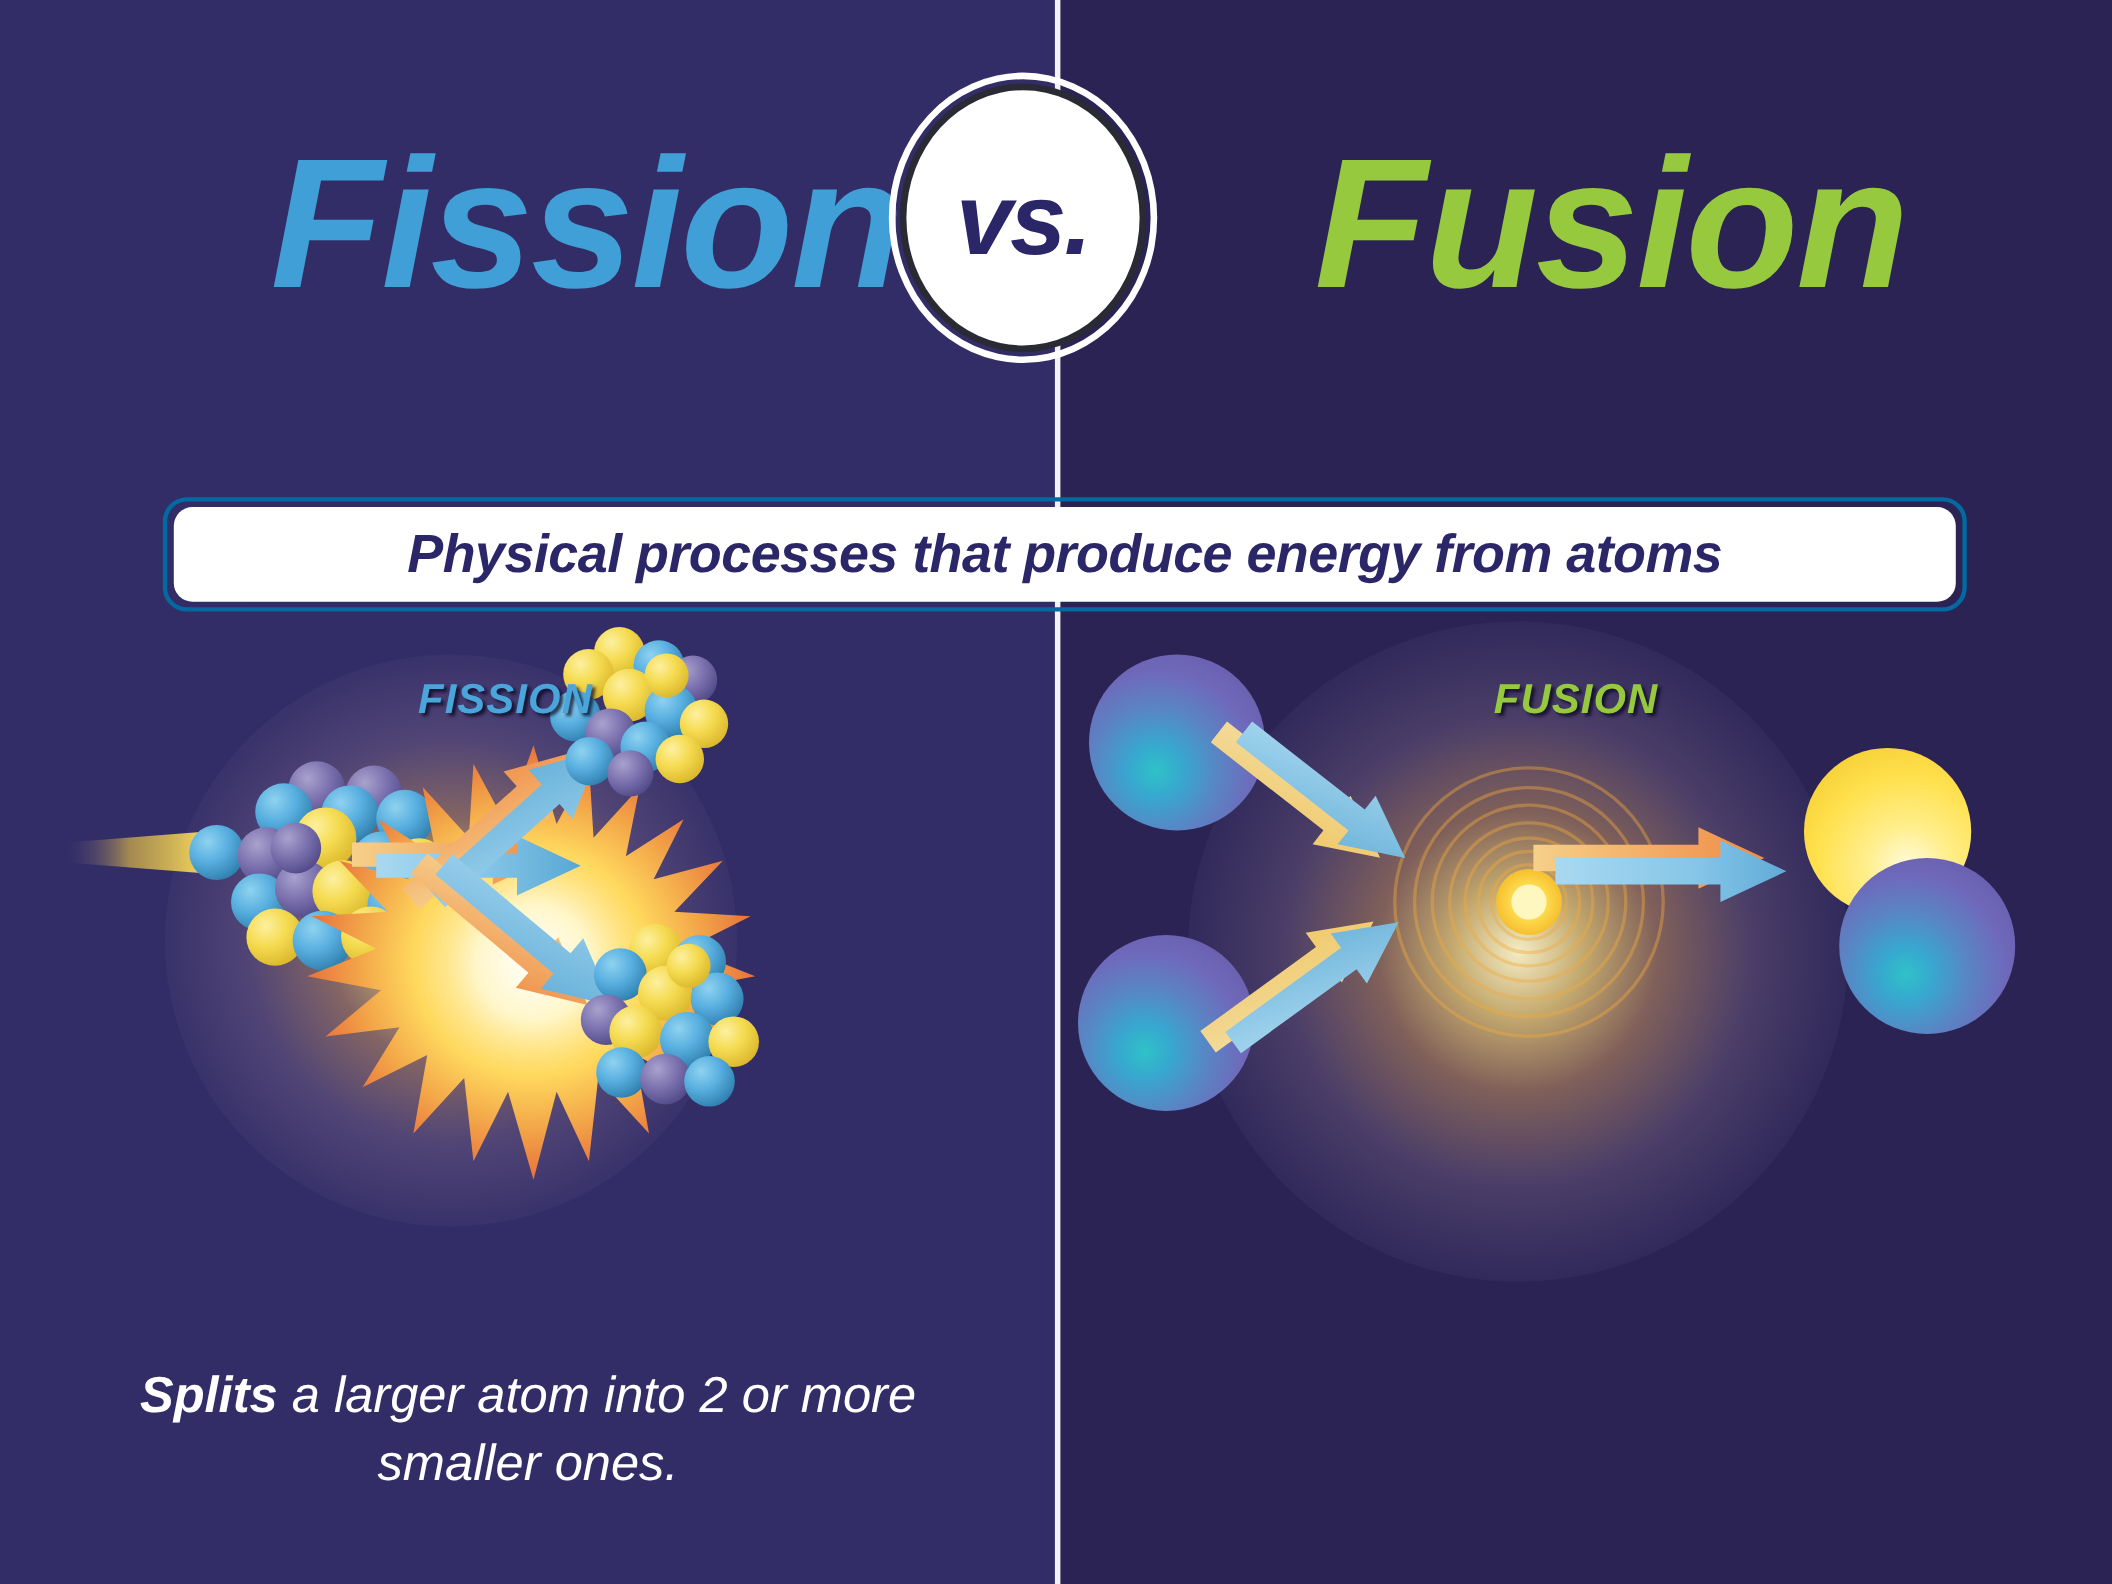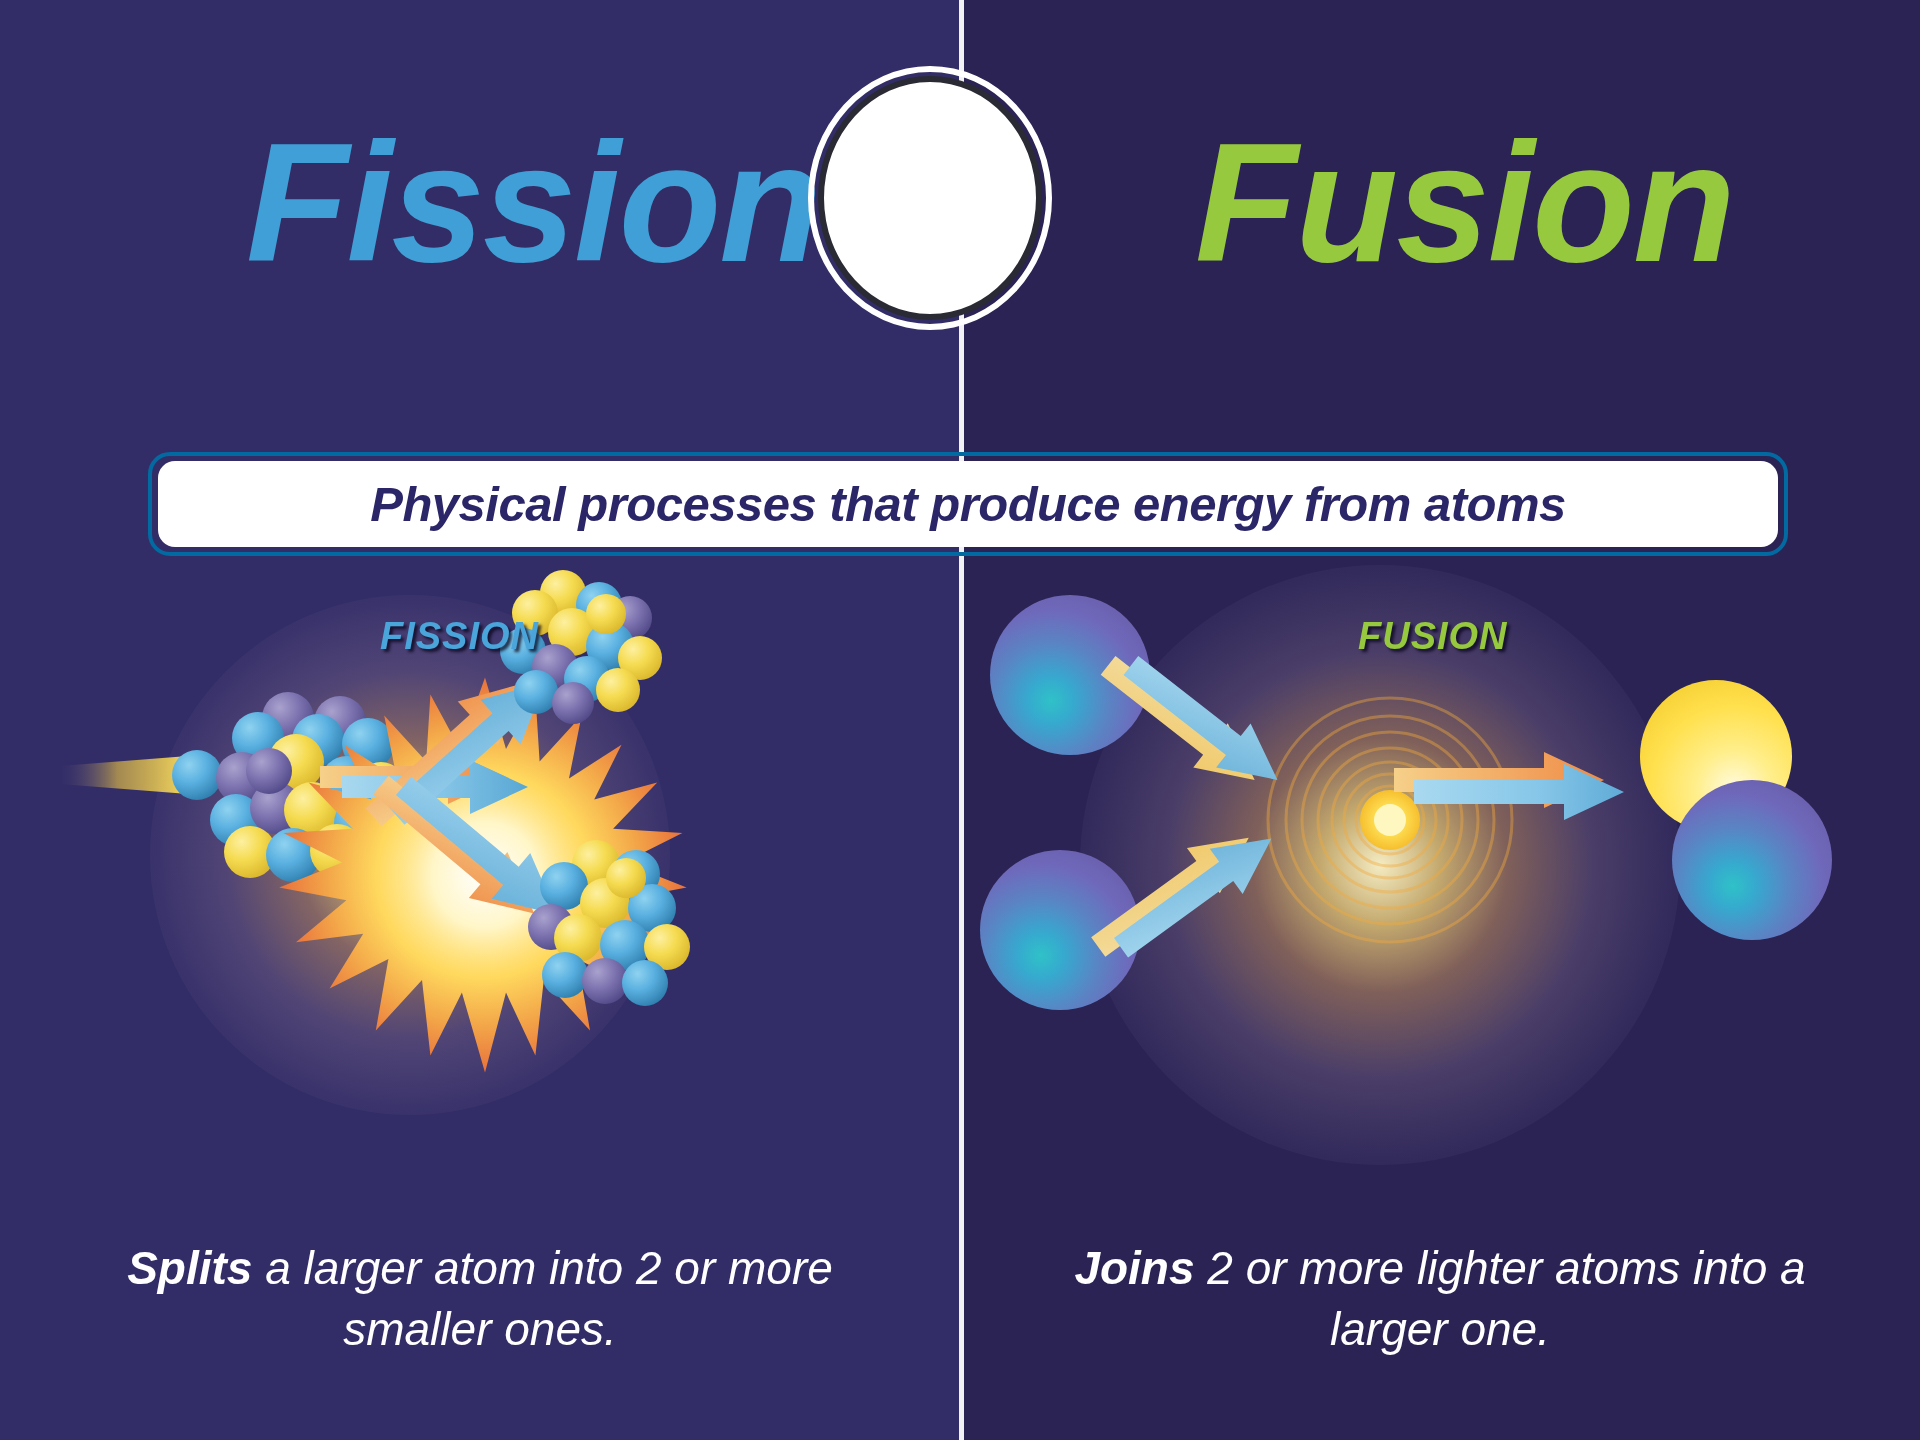--- a/index.html
+++ b/index.html
@@ -455,33 +455,31 @@
     <div class="orb-purple" style="left:672px; top:140px; width:160px; height:160px;"></div>
   </div>
 
   <div id="divider"></div>
 
   <div id="title-row">
     <div class="title-word" id="title-fission">Fission</div>
     <div id="vs-badge">
       <div id="vs-ring-outer"></div>
       <div id="vs-ring-inner"></div>
+      <div id="vs-text">vs.</div>
     </div>
     <div class="title-word" id="title-fusion">Fusion</div>
   </div>
 
   <div id="banner">
     <div id="banner-inner">
       <span id="banner-text">Physical processes that produce energy from atoms</span>
     </div>
   </div>
 
   <div class="section-label" id="label-fission">FISSION</div>
   <div class="section-label" id="label-fusion">FUSION</div>
 
   <div class="caption" id="caption-fission">
     <b>Splits</b><span> a larger atom into 2 or more smaller ones.</span>
   </div>
-  <div class="caption" id="caption-fusion">
-    <b>Joins</b><span> 2 or more lighter atoms into a larger one.</span>
-  </div>
 
 </div>
 
 </body></html>

